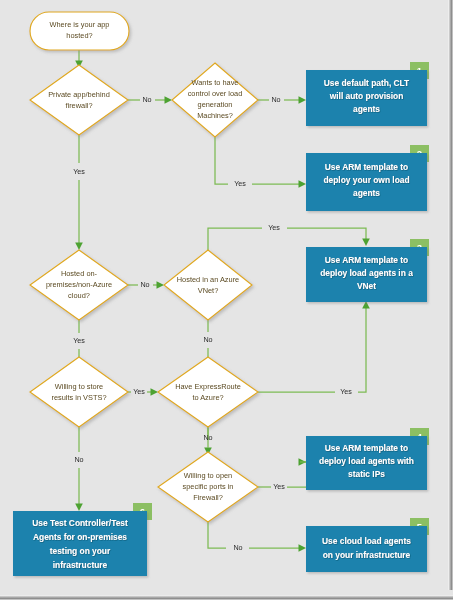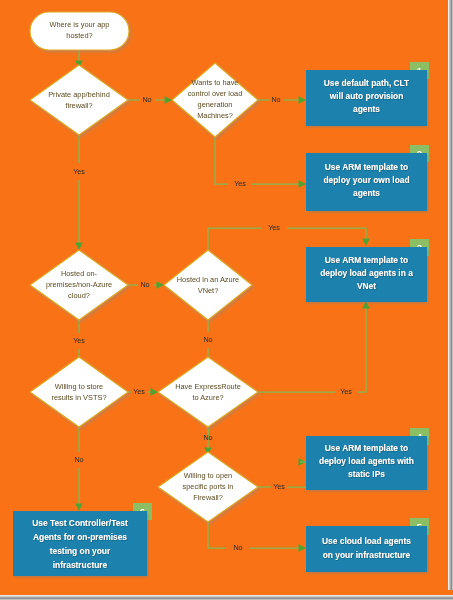--- a/index.html
+++ b/index.html
@@ -4,21 +4,21 @@
 <style>
   html, body {
     margin: 0;
     padding: 0;
     background: #ffffff;
   }
   #page {
     position: relative;
     width: 453px;
     height: 600px;
-    background: #f97316;
+    background: #e5e5e5;
     overflow: hidden;
     font-family: "Liberation Sans", sans-serif;
   }
   
   #frame-right {
     position: absolute;
     top: 0;
     right: 0;
     width: 5px;
     height: 590px;

